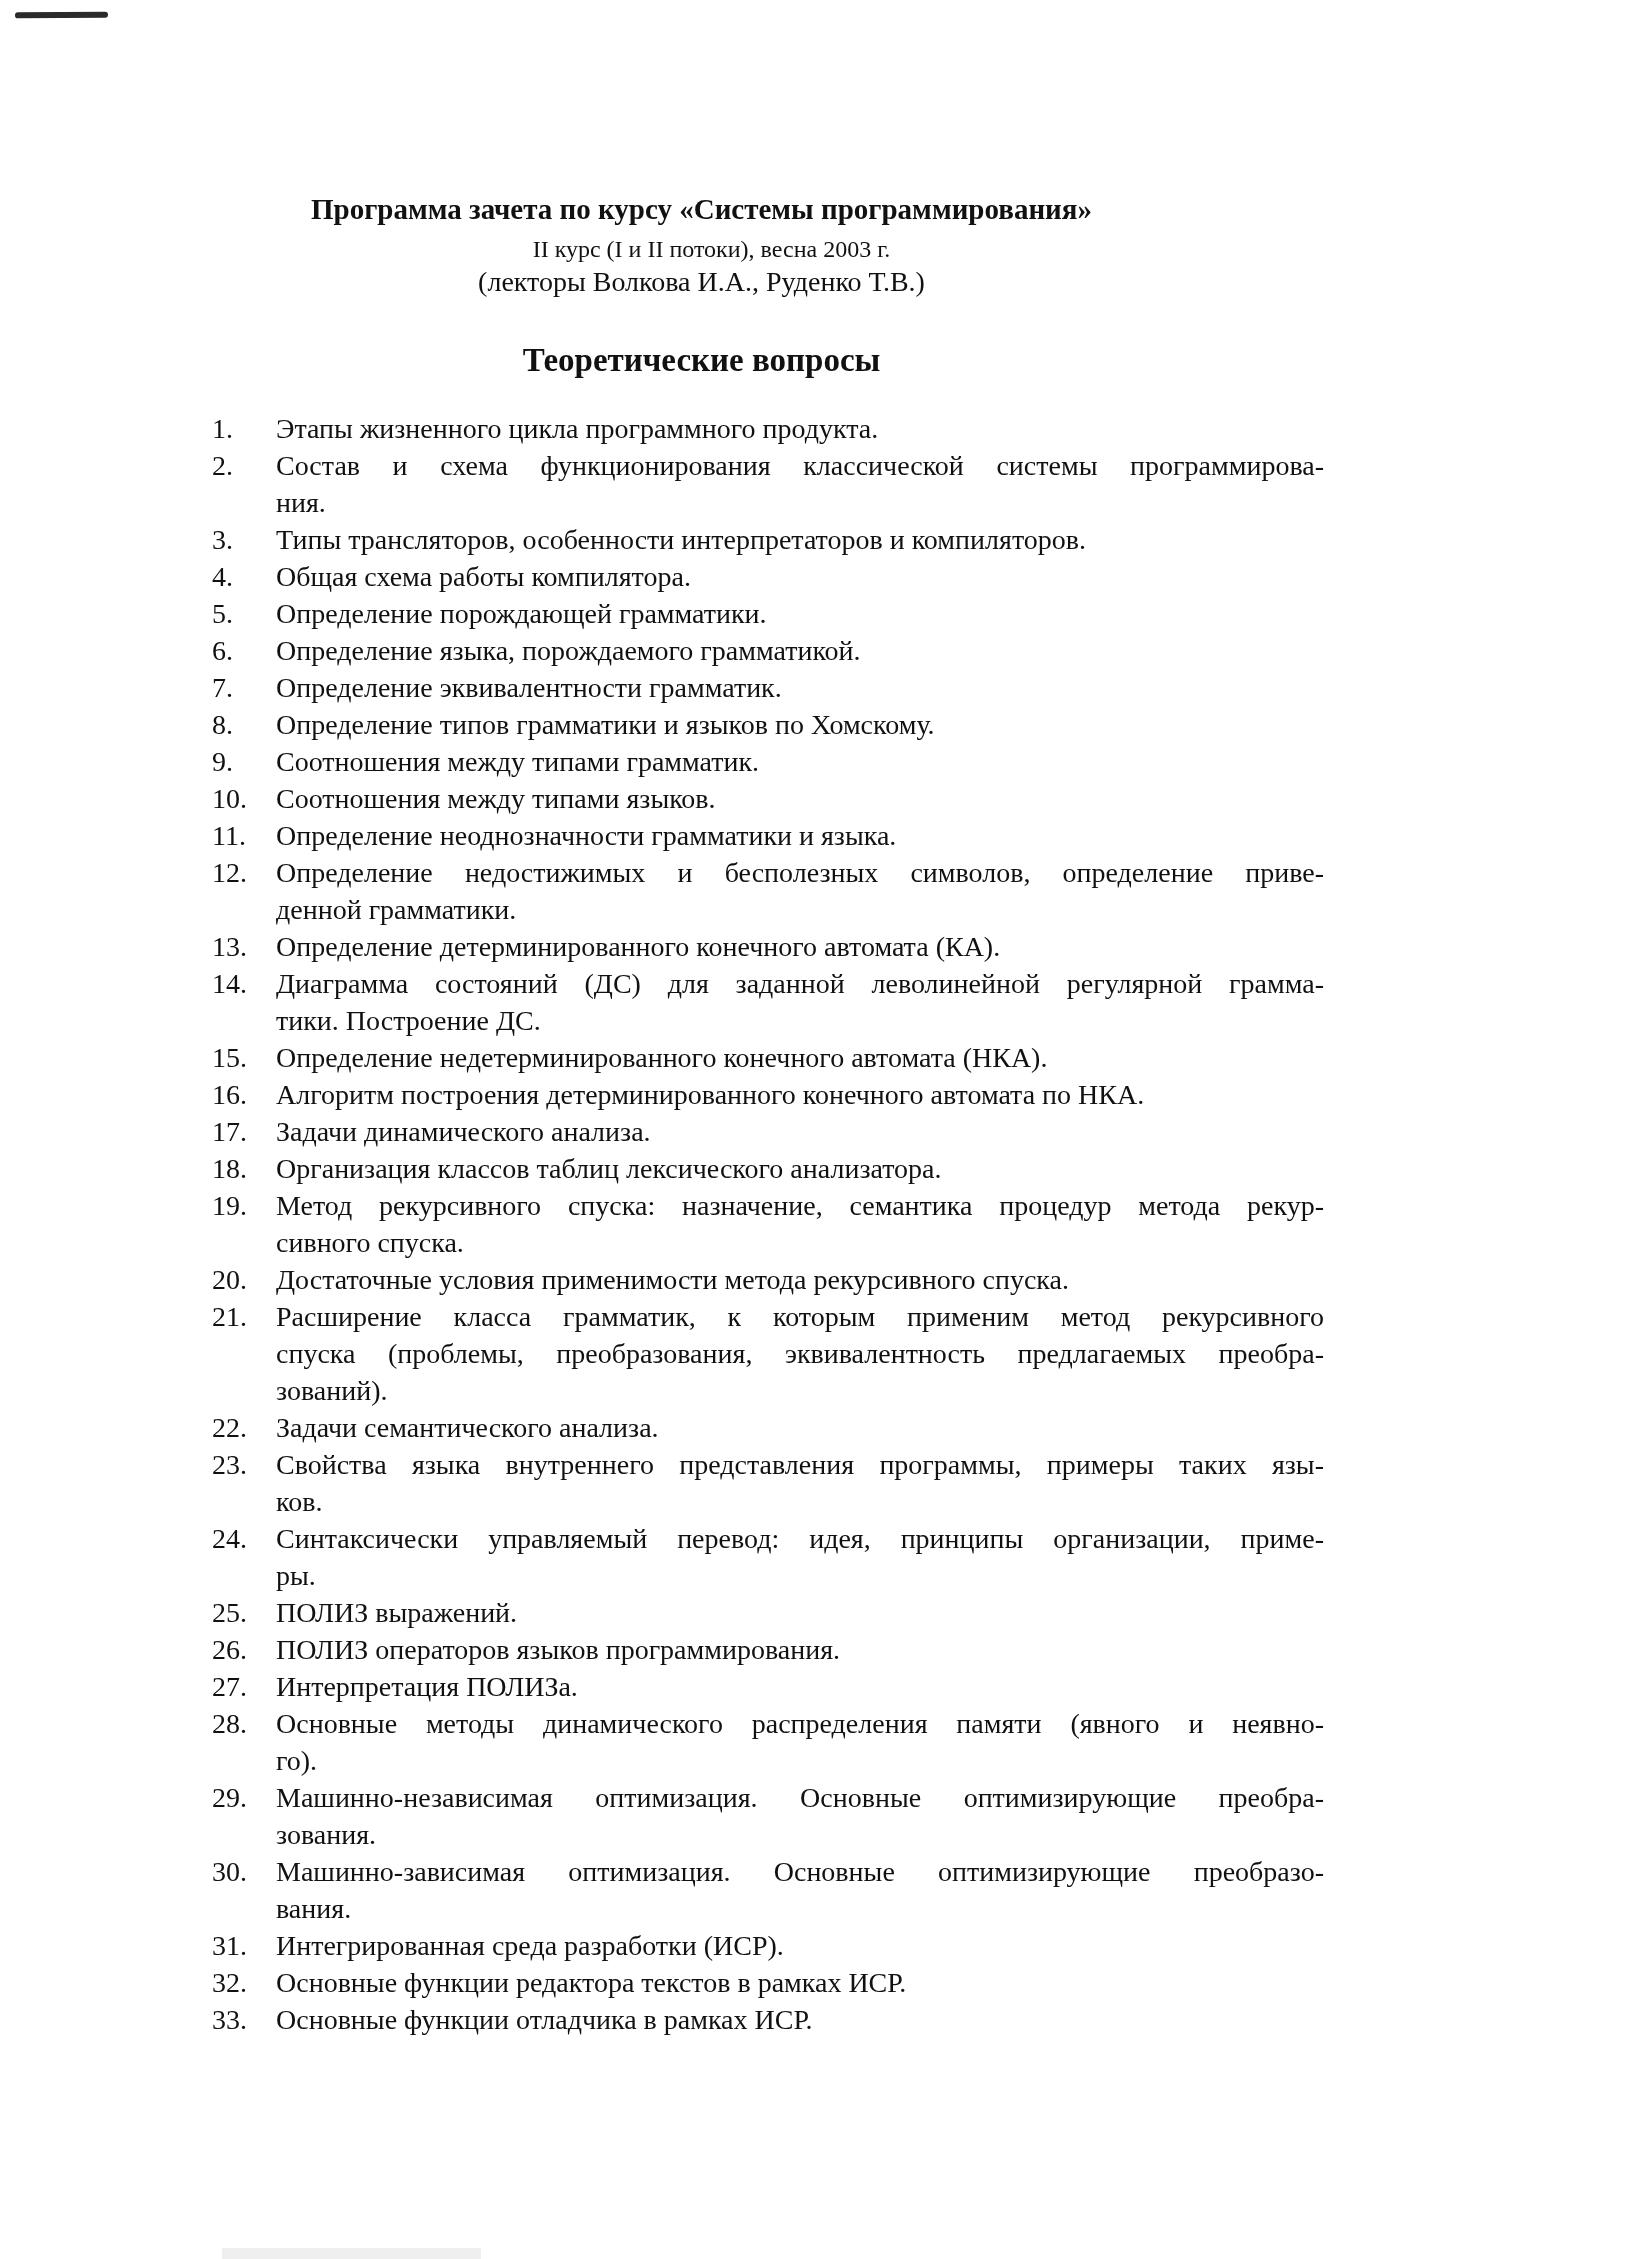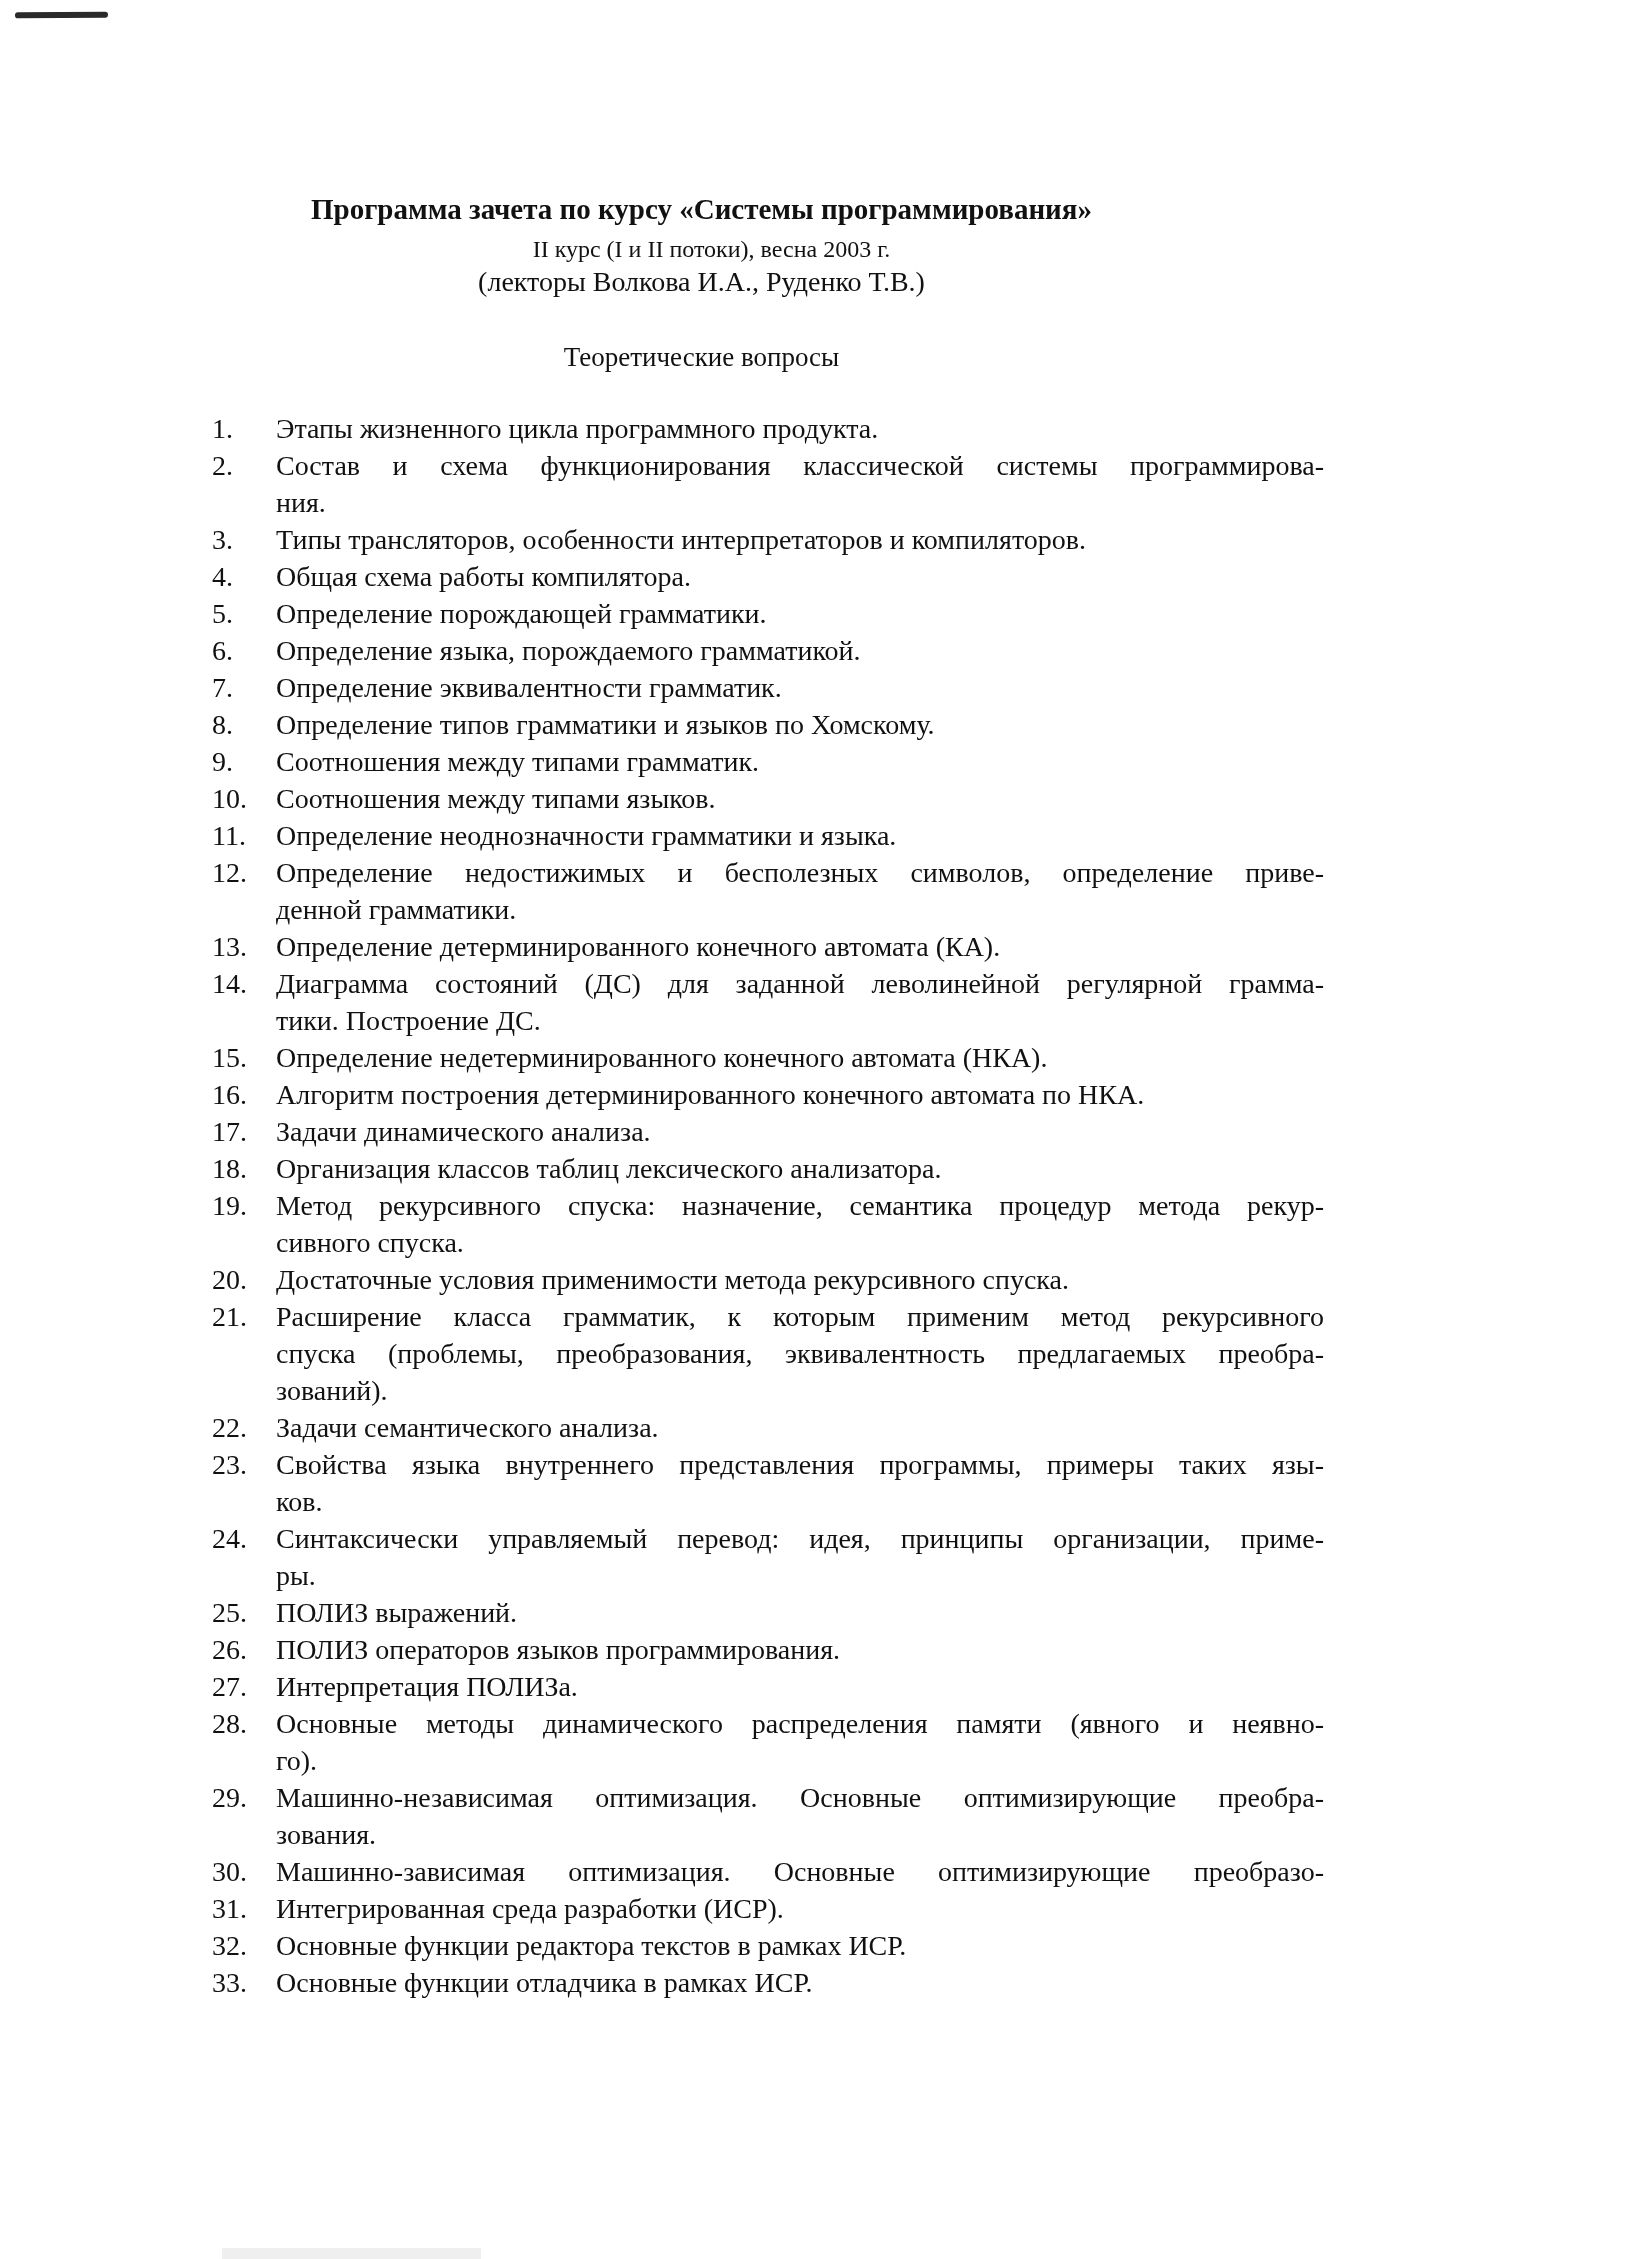--- a/index.html
+++ b/index.html
@@ -12,21 +12,21 @@
     background: #2a2a2a; border-radius: 2.9px; transform: rotate(-0.4deg);
   }
   .scan-mark-bottom {
     position: absolute; left: 222px; top: 2248px; width: 259px; height: 11.6px;
     background: #efefef;
   }
   .header { position: absolute; left: 0; width: 1403px; text-align: center; }
   .title { top: 193px; font-size: 29px; font-weight: bold; }
   .subtitle { top: 236px; font-size: 24px; padding-left: 10px; }
   .lecturers { top: 266px; font-size: 28px; }
-  .section-heading { top: 342px; font-size: 27px; font-weight: normal; }
+  .section-heading { top: 342px; font-size: 33px; font-weight: bold; }
 
   .question-list { position: absolute; left: 212px; top: 410px; width: 1112px; font-size: 28px; }
   .question { position: relative; }
   .q-num { position: absolute; left: 0; top: 0; width: 48px; }
   .q-line { margin-left: 64px; height: 37px; line-height: 37px; white-space: nowrap; }
   .q-line.just { text-align: justify; text-align-last: justify; white-space: normal; overflow: hidden; }
   .q-num { line-height: 37px; }
 </style>
 </head>
 <body>
@@ -161,20 +161,21 @@
       <div class="q-line">го).</div>
     </div>
     <div class="question">
       <span class="q-num">29.</span>
       <div class="q-line just">Машинно-независимая оптимизация. Основные оптимизирующие преобра-</div>
       <div class="q-line">зования.</div>
     </div>
     <div class="question">
       <span class="q-num">30.</span>
       <div class="q-line just">Машинно-зависимая оптимизация. Основные оптимизирующие преобразо-</div>
+      <div class="q-line">вания.</div>
     </div>
     <div class="question">
       <span class="q-num">31.</span>
       <div class="q-line">Интегрированная среда разработки (ИСР).</div>
     </div>
     <div class="question">
       <span class="q-num">32.</span>
       <div class="q-line">Основные функции редактора текстов в рамках ИСР.</div>
     </div>
     <div class="question">

